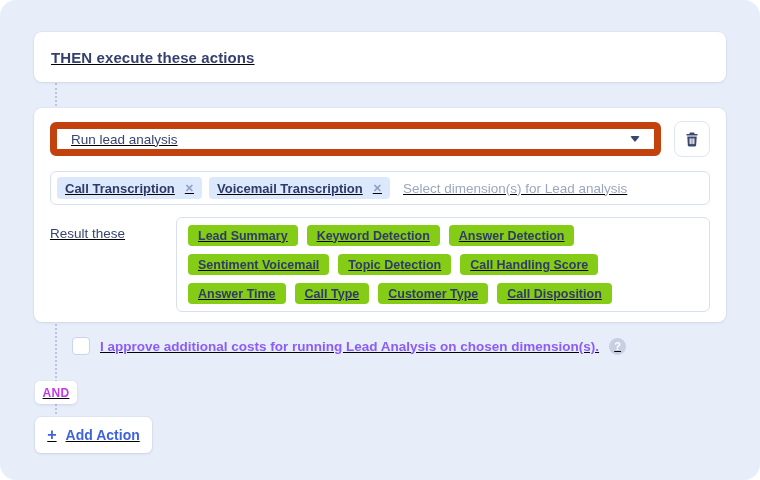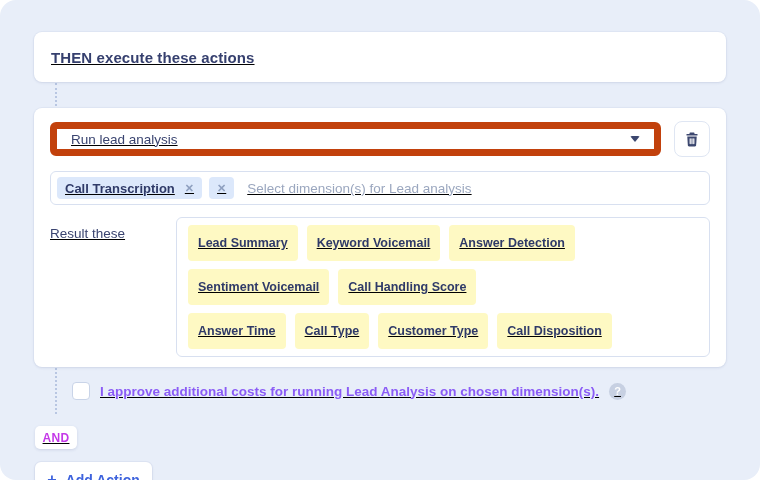--- a/index.html
+++ b/index.html
@@ -94,22 +94,22 @@
   }
   .result-box {
     flex: 1;
     border: 1px solid #d8e0f0; border-radius: 6px;
     padding: 7px 11px; background: #fff;
     display: flex; flex-direction: column; gap: 8px;
   }
   .chip-row { display: flex; gap: 9px; }
   .chip {
     display: inline-flex; align-items: center;
-    background: #fef9c3; border-radius: 4px;
-    height: 36px; padding: 0 10px;
+    background: #84cc16; border-radius: 4px;
+    height: 21px; padding: 0 10px;
     font-size: 12.5px; font-weight: 600; color: #2f3a68;
     white-space: nowrap;
   }
   .approval-row {
     position: relative; z-index: 1;
     margin: 15px 34px 0 72px;
     display: flex; align-items: center; gap: 10px;
   }
   .checkbox {
     width: 18px; height: 18px; flex: 0 0 18px;
@@ -180,36 +180,38 @@
       </button>
     </div>
 
     <div class="tags-input">
       <span style="display:flex;gap:7px">
           <span class="tag">
             <span>Call Transcription</span>
             <span class="tag-x">✕</span>
           </span>
           <span class="tag">
+            <span>Voicemail Transcription</span>
             <span class="tag-x">✕</span>
           </span>
         </span>
       <input class="tags-ghost-input" placeholder="Select dimension(s) for Lead analysis" style="">
     </div>
 
     <div class="result-row">
       <div class="result-label">Result these</div>
       <div class="result-box">
           <div class="chip-row">
             <span class="chip">Lead Summary</span>
-            <span class="chip">Keyword Voicemail</span>
+            <span class="chip">Keyword Detection</span>
             <span class="chip">Answer Detection</span>
           </div>
           <div class="chip-row">
             <span class="chip">Sentiment Voicemail</span>
+            <span class="chip">Topic Detection</span>
             <span class="chip">Call Handling Score</span>
           </div>
           <div class="chip-row">
             <span class="chip">Answer Time</span>
             <span class="chip">Call Type</span>
             <span class="chip">Customer Type</span>
             <span class="chip">Call Disposition</span>
           </div>
         </div>
     </div>

